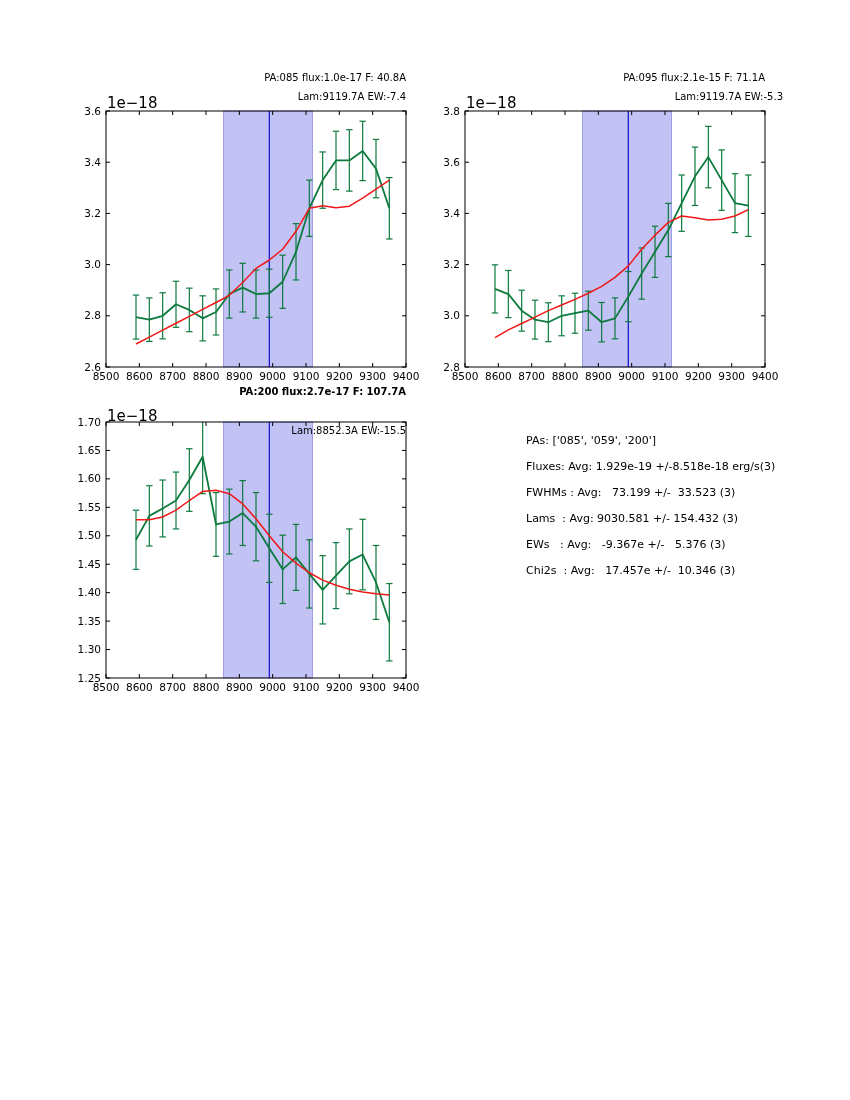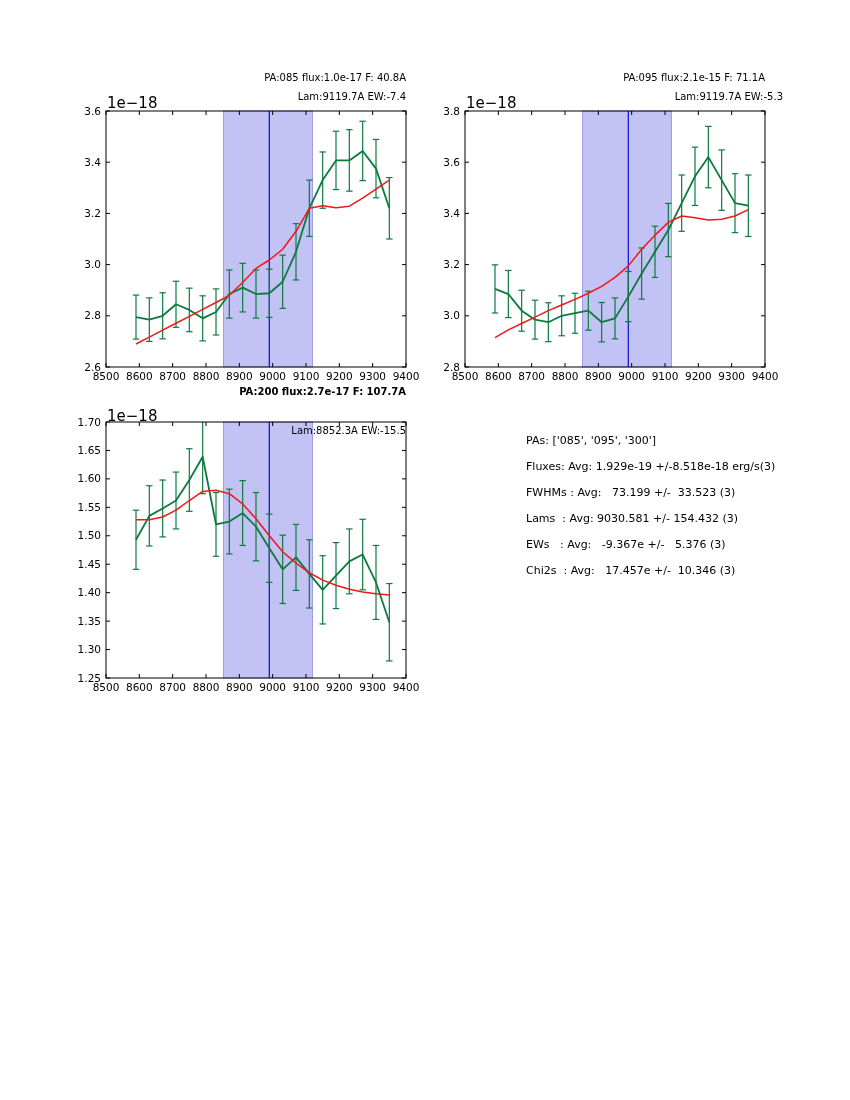--- a/index.html
+++ b/index.html
@@ -401,20 +401,20 @@
 
   <div class="pt p2a">PA:095 flux:2.1e-15 F: 71.1A</div>
   <div class="pt p2b">Lam:9119.7A EW:-5.3</div>
   <div class="off o2">1e−18</div>
 
   <div class="pt p3a">PA:200 flux:2.7e-17 F: 107.7A</div>
   <div class="pt p3b">Lam:8852.3A EW:-15.5</div>
   <div class="off o3">1e−18</div>
 
   <div class="stats">
-    <div class="sline">PAs: ['085', '095', '300']</div>
+    <div class="sline">PAs: ['085', '059', '200']</div>
     <div class="sline">Fluxes: Avg: 1.929e-19 +/-8.518e-18 erg/s(3)</div>
     <div class="sline">FWHMs : Avg:   73.199 +/-  33.523 (3)</div>
     <div class="sline">Lams  : Avg: 9030.581 +/- 154.432 (3)</div>
     <div class="sline">EWs   : Avg:   -9.367e +/-   5.376 (3)</div>
     <div class="sline">Chi2s  : Avg:   17.457e +/-  10.346 (3)</div>
   </div>
 </div>
 
 </body></html>

